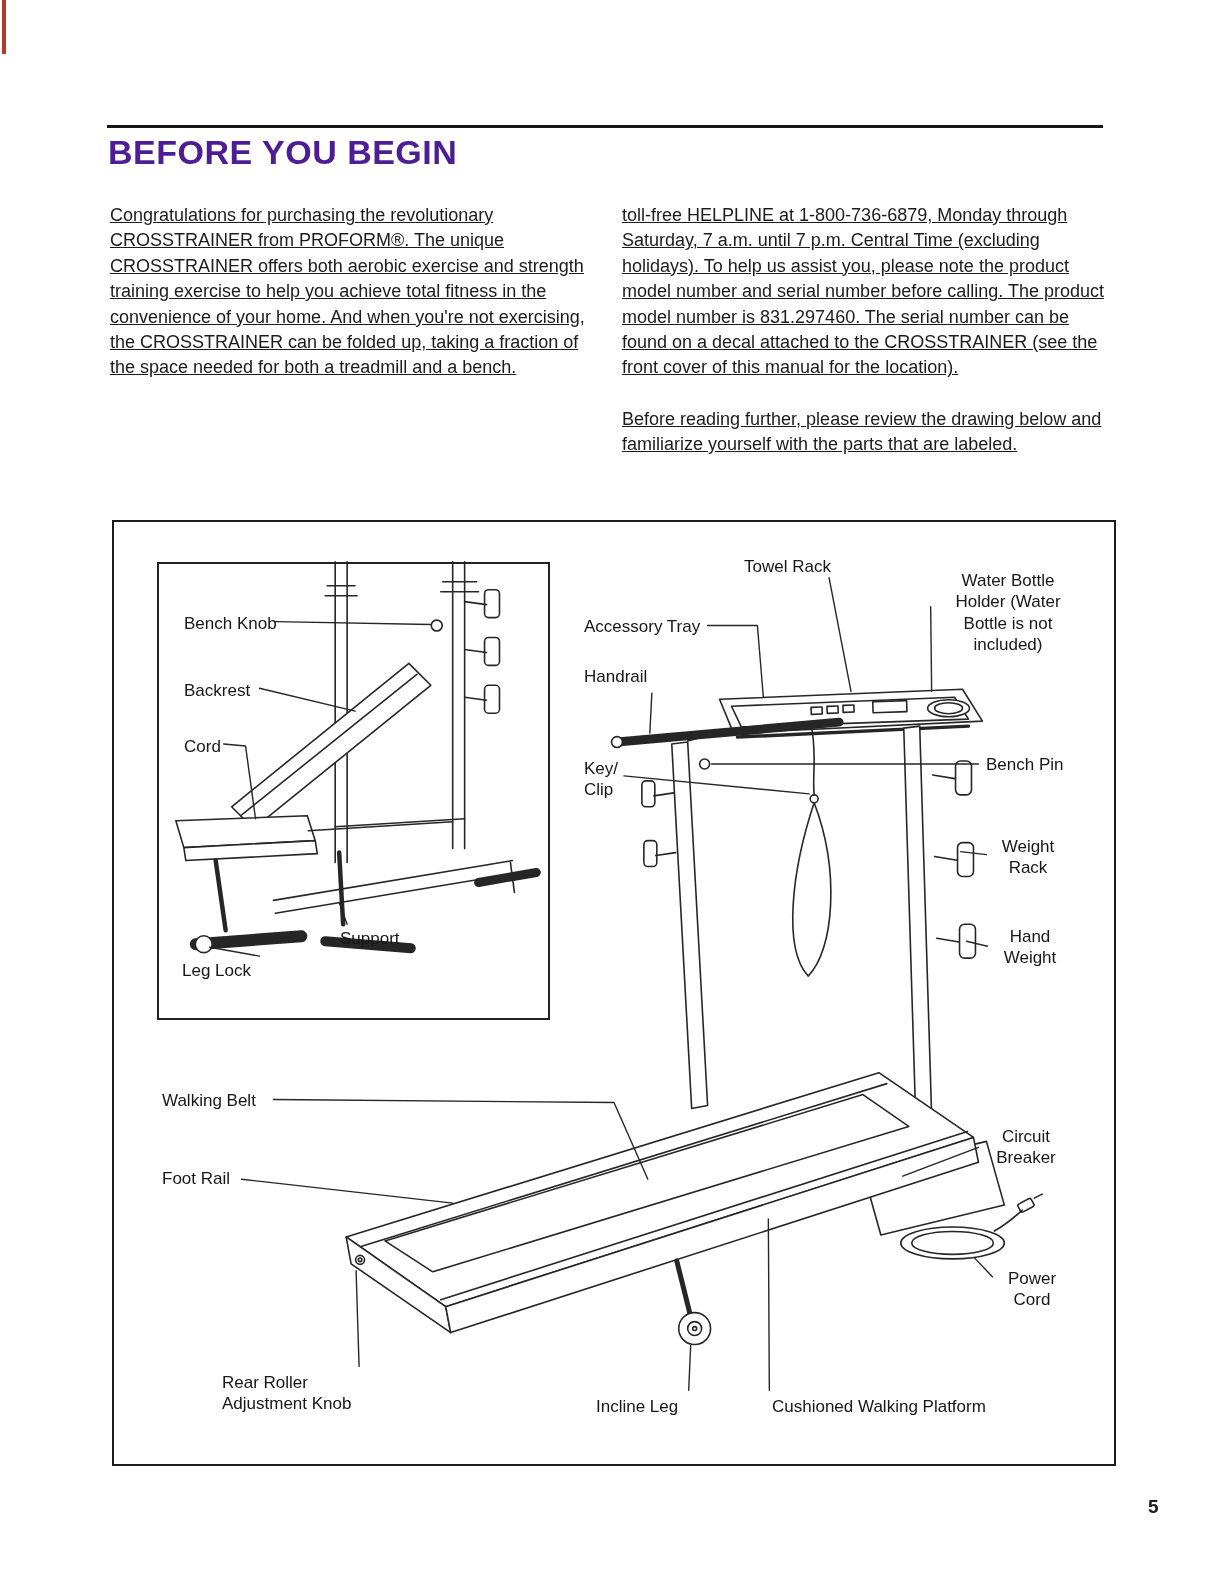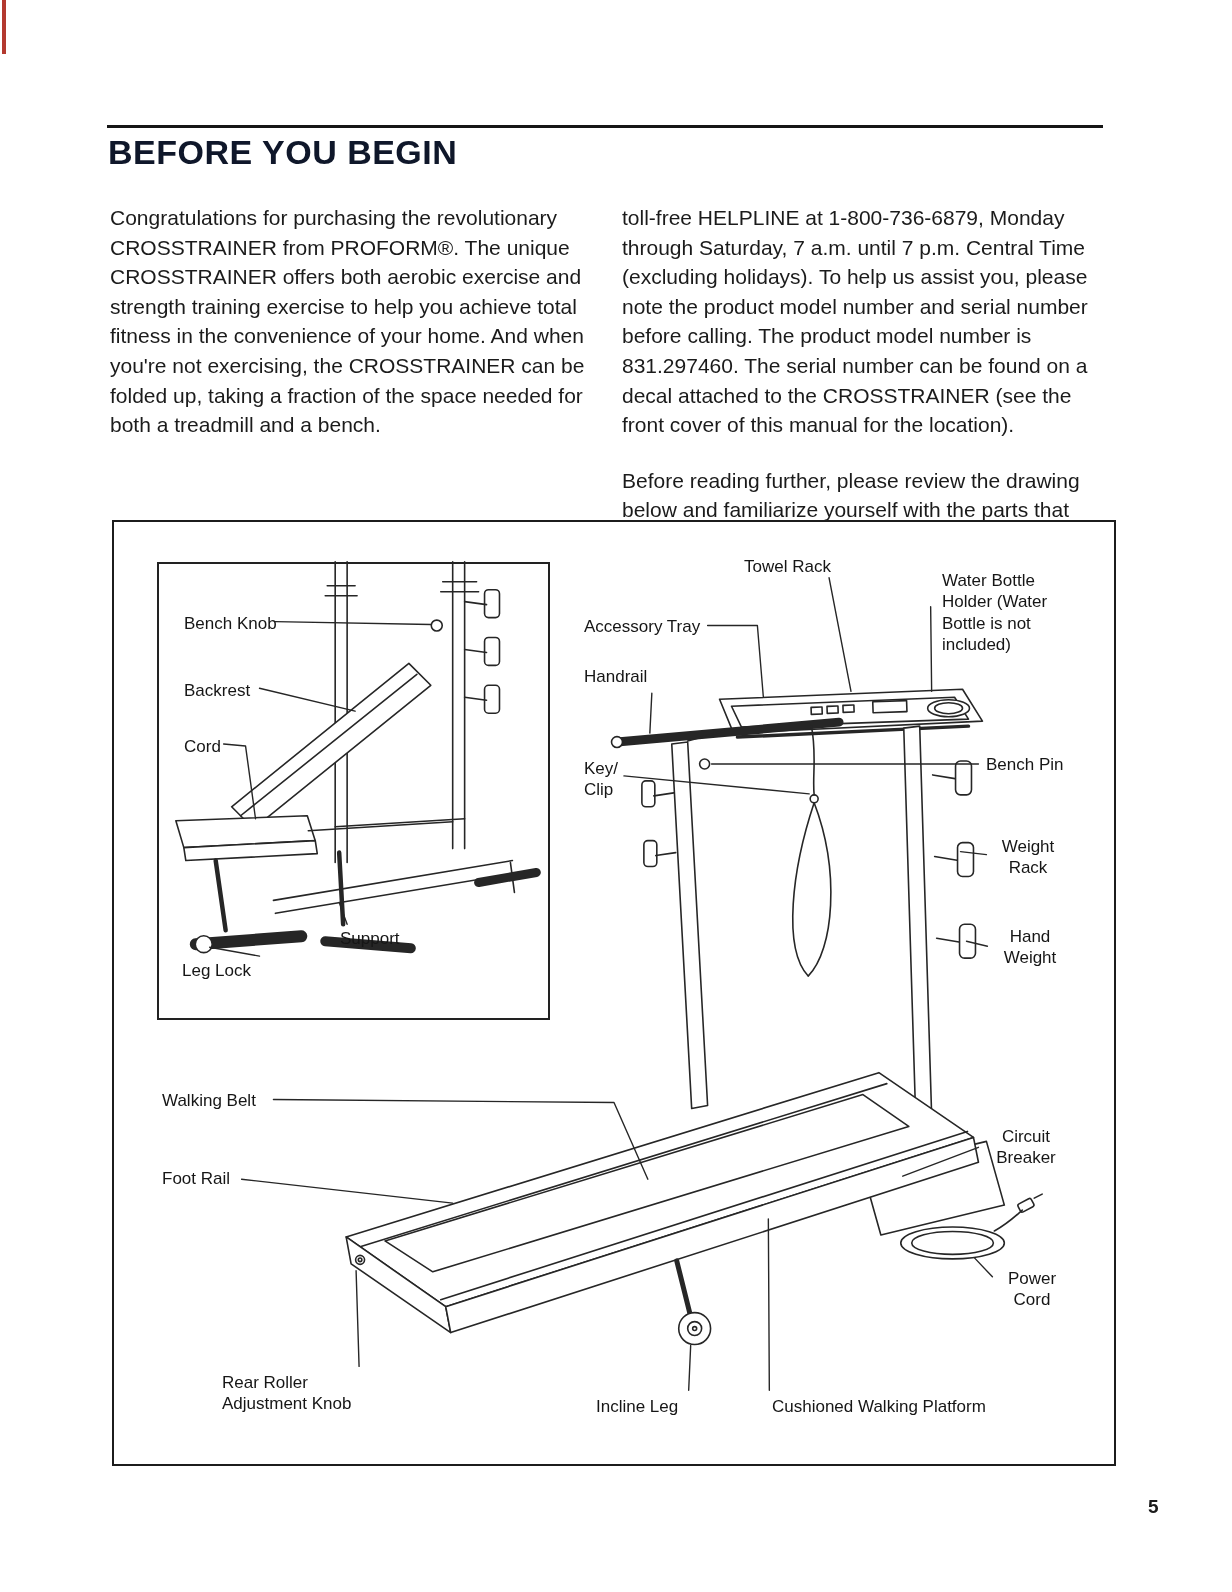--- a/index.html
+++ b/index.html
@@ -2,33 +2,33 @@
 <html><head>
 <meta charset="utf-8">
 <style>
   * { margin:0; padding:0; box-sizing:border-box; }
   html,body { background:#ffffff; }
   .page { position:relative; width:1232px; height:1592px; background:#fff; color:#1b1b1b;
           font-family:"Liberation Sans", sans-serif; overflow:hidden; }
   .scan-mark { position:absolute; left:2px; top:0; width:4px; height:54px; background:#b3392f; }
   .top-rule { position:absolute; left:107px; top:125px; width:996px; height:3px; background:#151515; }
   .title { position:absolute; left:108px; top:133px; font-size:34px; font-weight:700;
-           letter-spacing:.5px; color:#0f172a; }
-  .col { position:absolute; top:203px; font-size:21px; line-height:1.41; }
+           letter-spacing:.5px; color:#4c1d95; }
+  .col { position:absolute; top:203px; font-size:18px; line-height:1.41;text-decoration:underline; }
   .col-left  { left:110px; width:484px; }
   .col-right { left:622px; width:482px; }
   .col p { margin:0 0 26px 0; }
   .bold { font-weight:700; }
   .diagram { position:absolute; left:112px; top:520px; width:1004px; height:946px;
              border:2px solid #1c1c1c; background:#fff; }
   .inset { position:absolute; left:43px; top:40px; width:393px; height:458px;
            border:2px solid #222; }
   .art { position:absolute; left:0; top:0; width:1000px; height:942px; }
   .dlabel { position:absolute; font-size:17px; line-height:1.25; white-space:pre-line; color:#161616; }
-  .ta-c { } .ta-r { text-align:center; }
+  .ta-c { text-align:center; } .ta-r { text-align:center; }
   .page-number { position:absolute; left:1148px; top:1496px; font-size:19px; font-weight:700; }
 </style>
 </head>
 <body>
 
 <div class="page">
 
   <div class="scan-mark"></div>
   <div class="top-rule"></div>
   <h1 class="title">BEFORE YOU BEGIN</h1>

